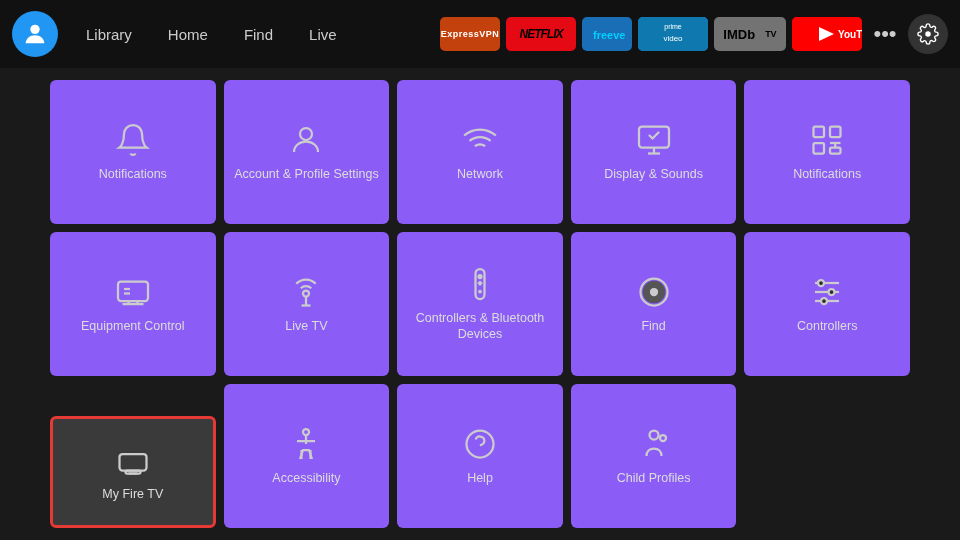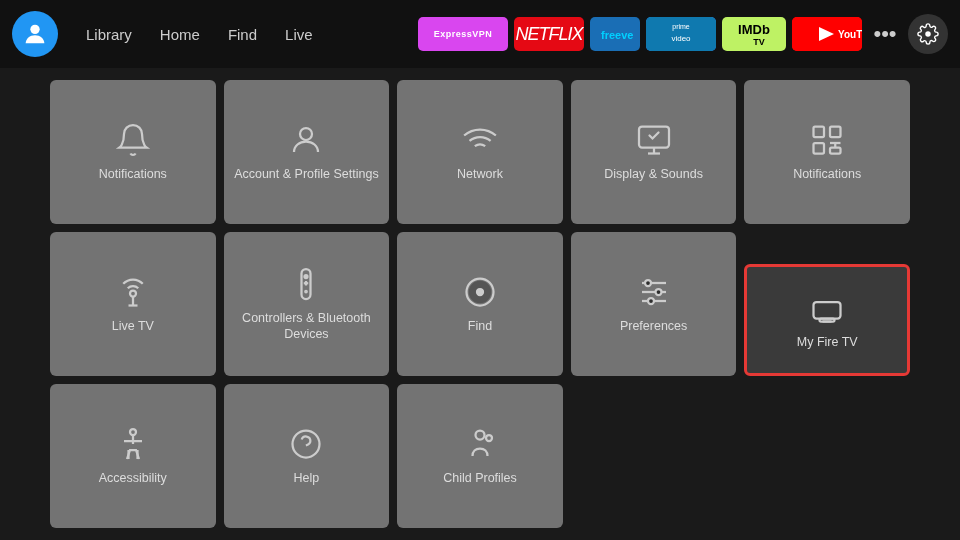--- a/index.html
+++ b/index.html
@@ -23,44 +23,44 @@
     }
     .avatar {
       width: 46px; height: 46px;
       border-radius: 50%;
       background: #2196f3;
       display: flex; align-items: center; justify-content: center;
       flex-shrink: 0;
     }
     .avatar svg { width: 28px; height: 28px; fill: white; }
     .nav-links {
-      display: flex; gap: 4px; margin-left: 6px;
+      display: flex; gap: 12px; margin-left: 6px;
     }
     .nav-link {
       color: #ccc;
       font-size: 15px;
       padding: 6px 12px;
       border-radius: 4px;
       cursor: pointer;
     }
     .app-shortcuts {
       display: flex; gap: 6px; align-items: center; margin-left: auto;
     }
     .app-btn {
       height: 34px;
       border-radius: 5px;
       overflow: hidden;
       cursor: pointer;
       display: flex; align-items: center; justify-content: center;
     }
-    .app-expressvpn { background: #d946ef; width: 90px; border-radius: 5px; margin-left: 17px; }
+    .app-expressvpn { background: #c2410c; width: 60px; border-radius: 5px; margin-left: 17px; }
     .app-netflix { background: #e50914; width: 70px; }
     .app-freevee { background: #1a6eb5; width: 50px; }
     .app-prime { background: #3b82f6; width: 70px; }
-    .app-imdb { background: #bef264; width: 64px; color: #000; font-weight: bold; font-size: 13px; flex-direction: column; }
+    .app-imdb { background: #737373; width: 72px; color: #000; font-weight: bold; font-size: 13px; }
     .app-youtube { background: #ff0000; width: 70px; }
     .more-btn {
       width: 34px; height: 34px;
       display: flex; align-items: center; justify-content: center;
       color: #ccc; font-size: 22px; cursor: pointer;
     }
     .settings-btn {
       width: 40px; height: 40px;
       background: #333;
       border-radius: 50%;
@@ -72,21 +72,21 @@
     
     .grid-container {
       padding: 12px 50px;
       display: grid;
       grid-template-columns: repeat(5, 1fr);
       grid-template-rows: repeat(3, 1fr);
       gap: 8px;
       height: calc(540px - 68px);
     }
     .grid-item {
-      background: #737373;
+      background: #8b5cf6;
       border-radius: 6px;
       display: flex;
       flex-direction: column;
       align-items: center;
       justify-content: center;
       cursor: pointer;
       padding: 10px 6px;
       gap: 8px;
       transition: background 0.15s;
     }
@@ -103,21 +103,21 @@
     }
     .grid-item svg {
       width: 36px; height: 36px;
       fill: none;
       stroke: #ccc;
       stroke-width: 1.5;
     }
 
     
     .expressvpn-text { color: white; font-size: 9px; font-weight: bold; letter-spacing: 0.5px; }
-    .netflix-text { color: #ffffff; font-size: 18px; font-weight: normal; font-style: italic; letter-spacing: -1px; }
+    .netflix-text { color: #000000; font-size: 12px; font-weight: bold; font-style: italic; letter-spacing: -1px; }
     .imdb-text { font-size: 13px; font-weight: bold; color: #000; }
   </style>
 </head>
 <body>
 
 <nav class="top-nav">
   <div class="avatar">
     <svg viewBox="0 0 24 24">
         <circle cx="12" cy="8" r="4"></circle>
         <path d="M4 20c0-4 3.6-7 8-7s8 3 8 7"></path>
@@ -211,20 +211,29 @@
       <rect x="3" y="3" width="7" height="7" rx="1"></rect>
       <rect x="14" y="3" width="7" height="7" rx="1"></rect>
       <rect x="3" y="14" width="7" height="7" rx="1"></rect>
       <rect x="14" y="17" width="7" height="4" rx="1"></rect>
       <line x1="17.5" y1="14" x2="17.5" y2="17"></line>
       <line x1="14" y1="14" x2="21" y2="14"></line>
     </svg>
     <span class="grid-item-label">Notifications</span>
   </div>
 
+  <div class="grid-item">
+    <svg viewBox="0 0 24 24">
+      <rect x="2" y="5" width="20" height="13" rx="2"></rect>
+      <path d="M5 20h14M9 20v-2M15 20v-2"></path>
+      <line x1="6" y1="10" x2="10" y2="10"></line>
+      <line x1="6" y1="13" x2="10" y2="13"></line>
+    </svg>
+    <span class="grid-item-label">Equipment Control</span>
+  </div>
 
   <div class="grid-item">
     <svg viewBox="0 0 24 24">
       <circle cx="12" cy="13" r="2"></circle>
       <path d="M8.5 9.5a5 5 0 017 0M5.5 6.5a9 9 0 0113 0"></path>
       <line x1="12" y1="15" x2="12" y2="21"></line>
       <line x1="9" y1="21" x2="15" y2="21"></line>
     </svg>
     <span class="grid-item-label">Live TV</span>
   </div>
@@ -251,21 +260,21 @@
 
   <div class="grid-item">
     <svg viewBox="0 0 24 24">
       <line x1="4" y1="6" x2="20" y2="6"></line>
       <line x1="4" y1="12" x2="20" y2="12"></line>
       <line x1="4" y1="18" x2="20" y2="18"></line>
       <circle cx="8" cy="6" r="2" fill="#2d2d2d"></circle>
       <circle cx="15" cy="12" r="2" fill="#2d2d2d"></circle>
       <circle cx="10" cy="18" r="2" fill="#2d2d2d"></circle>
     </svg>
-    <span class="grid-item-label">Preferences</span>
+    <span class="grid-item-label">Controllers</span>
   </div>
 
   <div class="grid-item selected">
     <svg viewBox="0 0 24 24">
       <rect x="3" y="8" width="18" height="11" rx="2"></rect>
       <rect x="7" y="19" width="10" height="2" rx="1"></rect>
       <line x1="9" y1="21" x2="15" y2="21"></line>
     </svg>
     <span class="grid-item-label">My Fire TV</span>
   </div>

